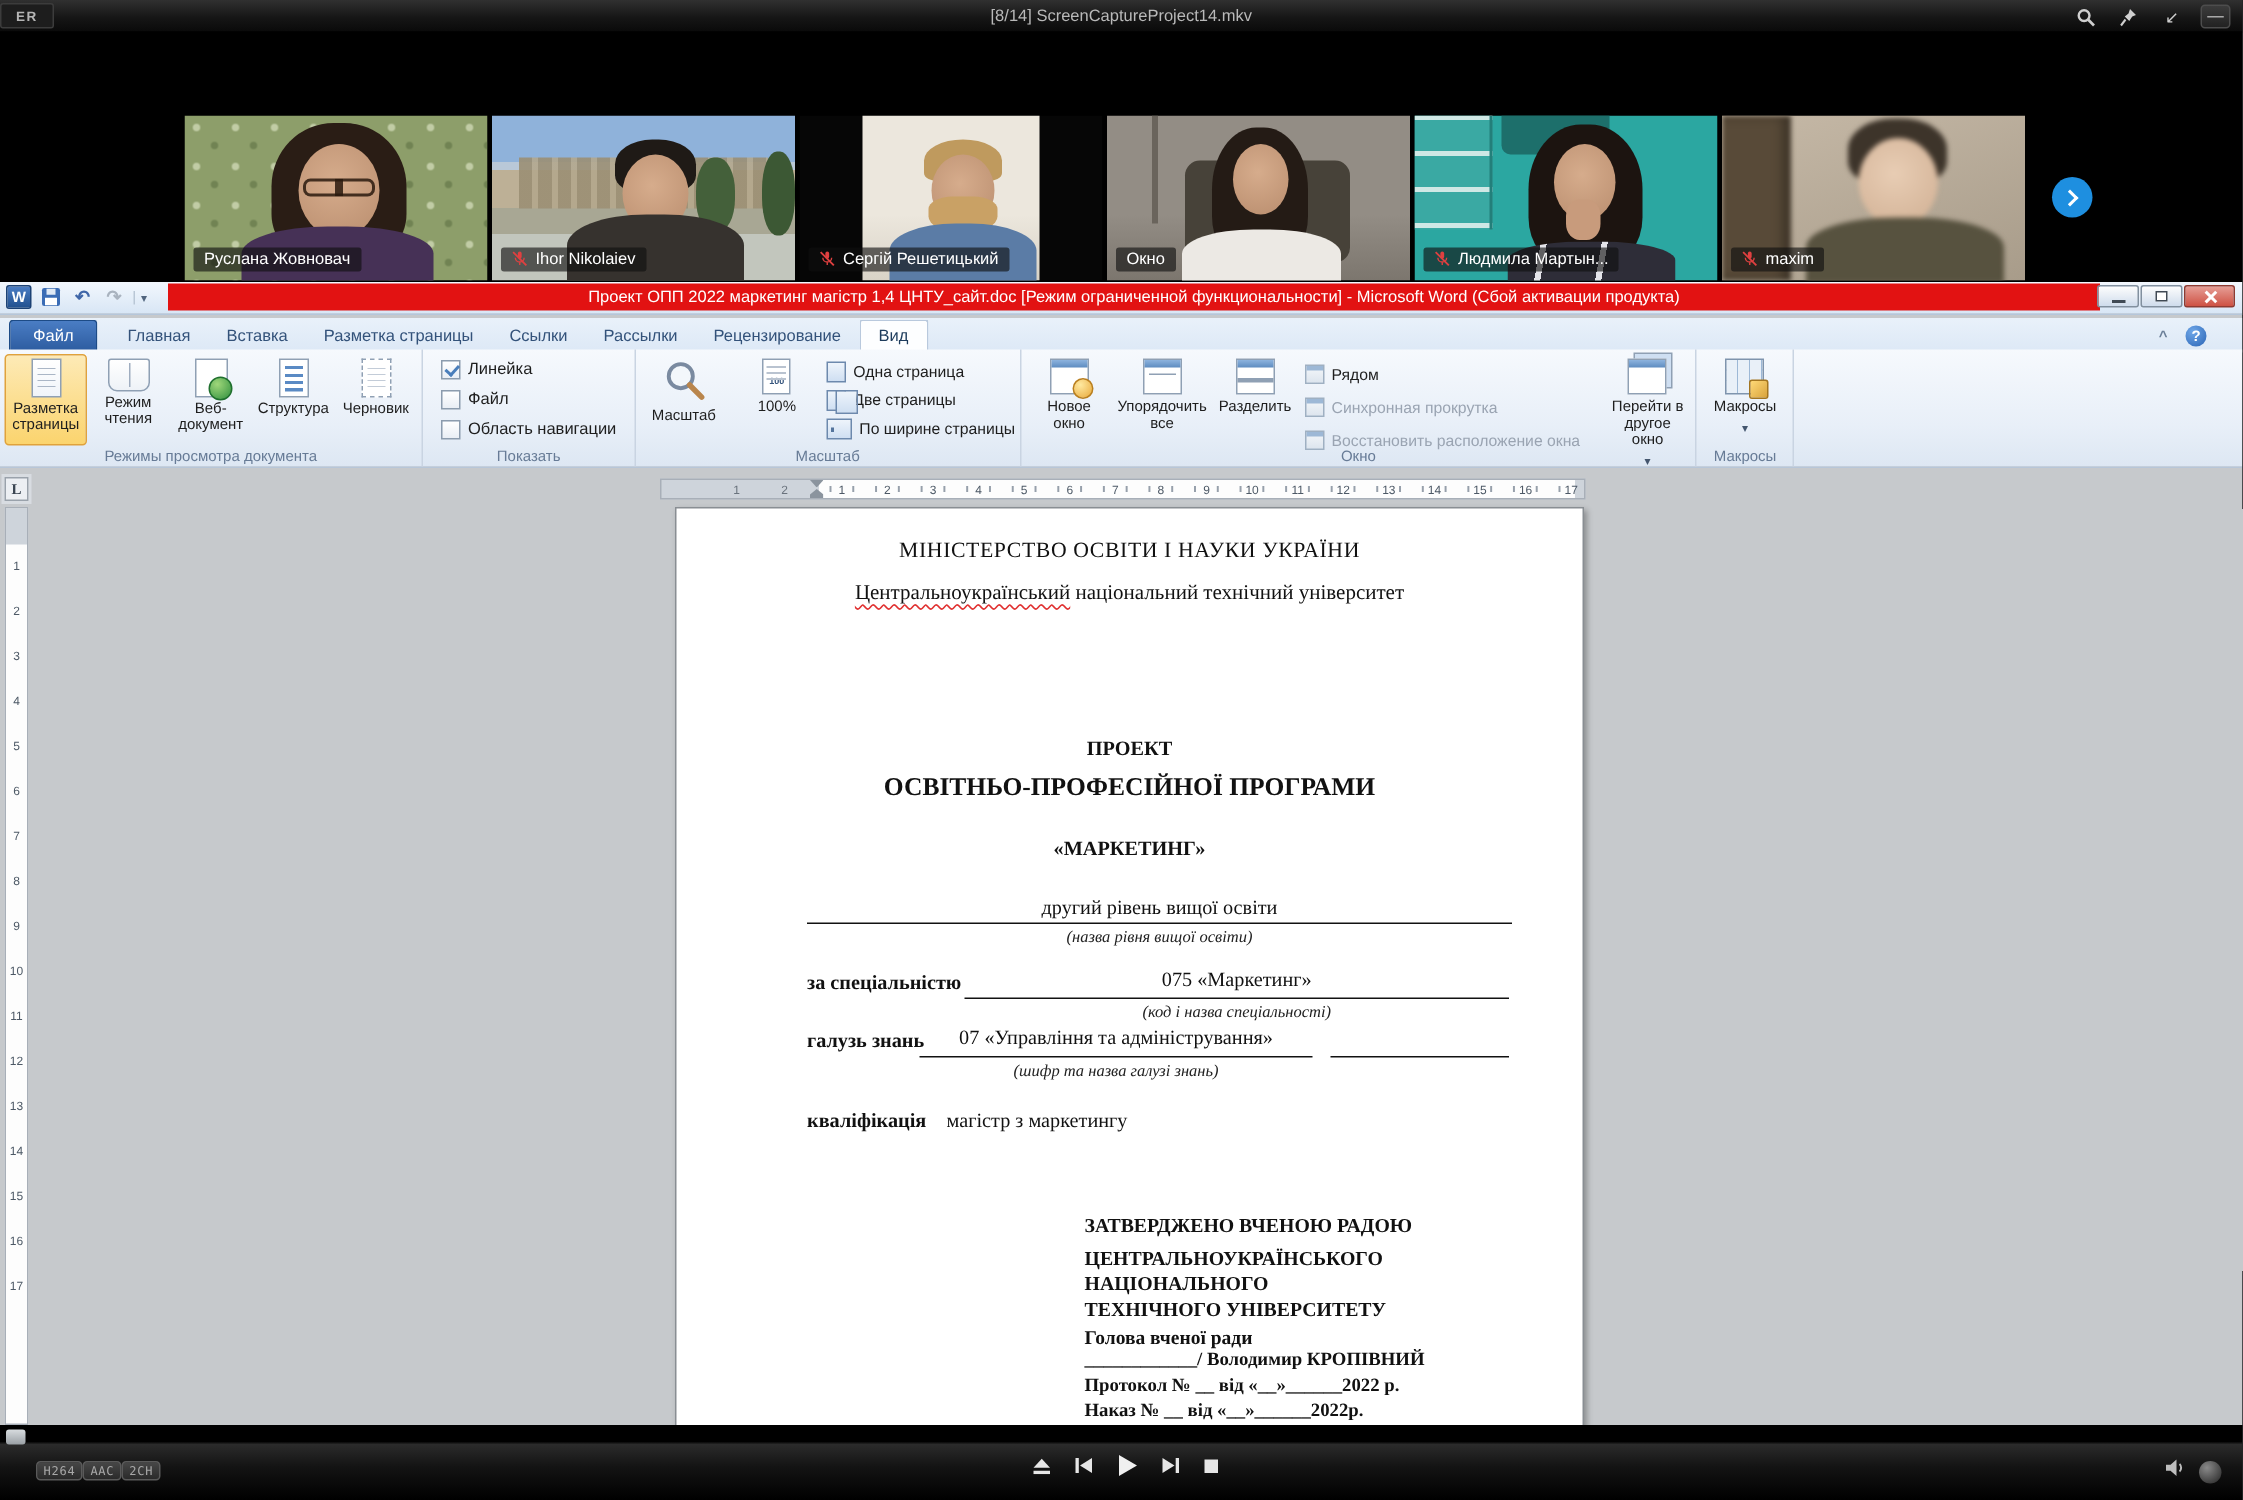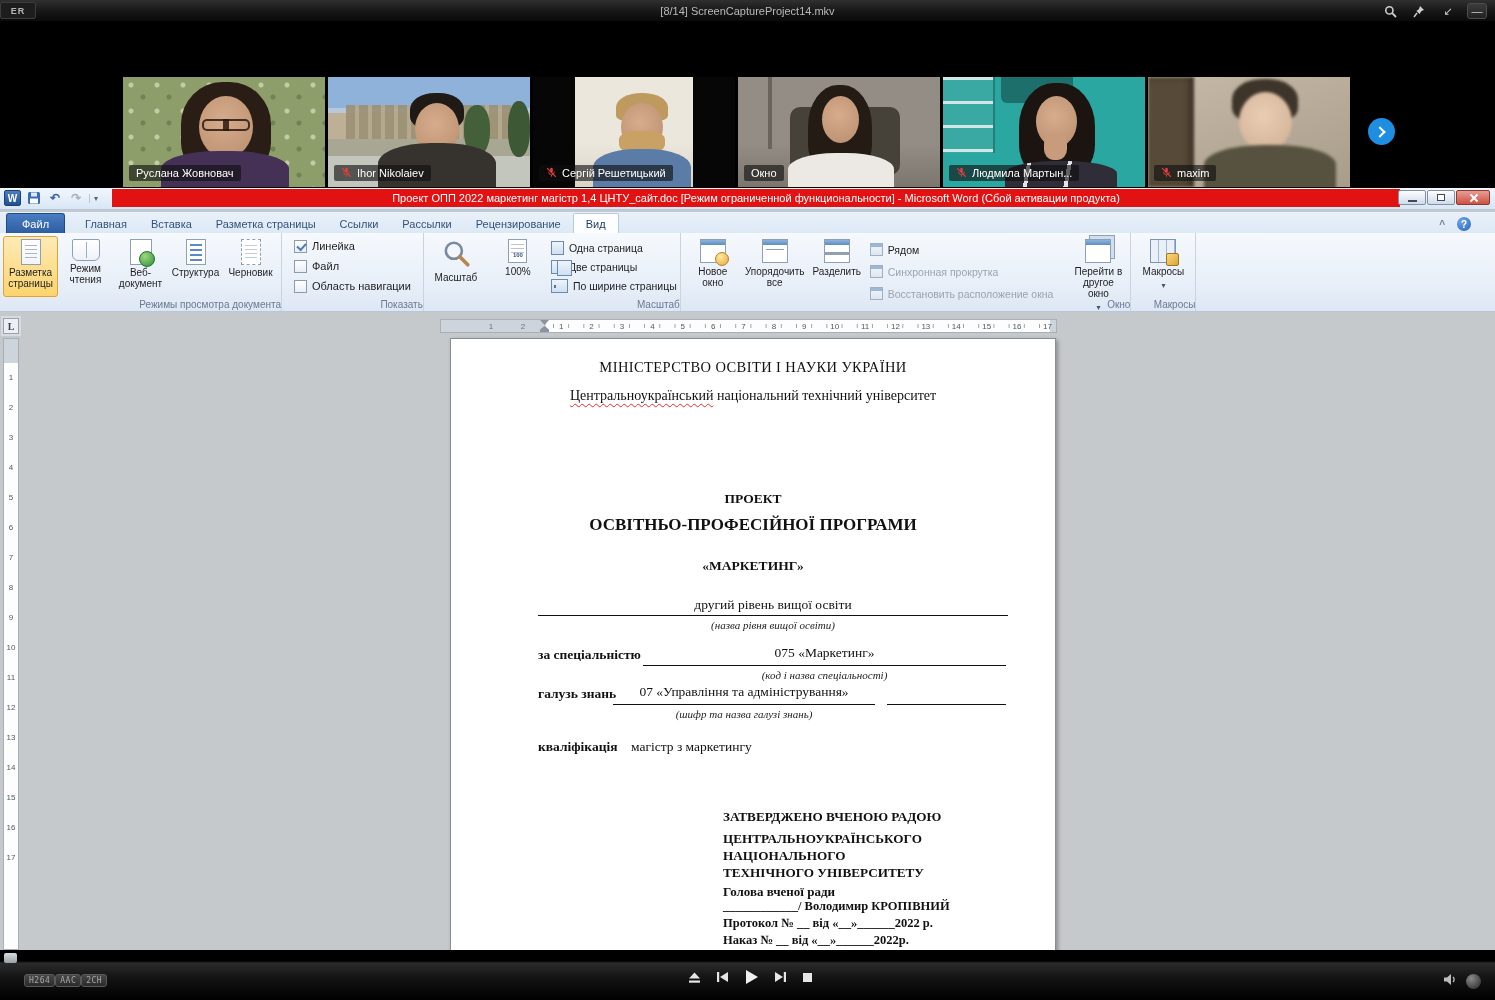--- a/index.html
+++ b/index.html
@@ -94,21 +94,21 @@
   .tab{font-size:11px;color:#33527a;padding:4px 12px 5px;white-space:nowrap}
   .tab.file{background:linear-gradient(#4a7dc4,#2b5a9e);color:#fff;border-radius:3px 3px 0 0;padding:4px 15px 5px;margin-right:8px;border:1px solid #1d4higha}
   .tab.file{border:1px solid #1d4b86;border-bottom:none}
   .tab.active{background:#fdfeff;border:1px solid #b9c9dd;border-bottom:1px solid #fdfeff;border-radius:2px 2px 0 0;color:#1e3c5c;margin-bottom:-1px}
   .tabicons{position:absolute;right:24px;top:5px;display:flex;gap:12px;align-items:center}
   .collapse{color:#6b7f98;font-size:10px;font-weight:bold}
   .helpicon{width:14px;height:14px;border-radius:50%;background:radial-gradient(circle at 35% 30%,#6fa7e8,#2a64b5);color:#fff;font-size:10px;font-weight:bold;display:flex;align-items:center;justify-content:center}
 
   .ribbon{position:absolute;top:45px;left:0;right:0;height:79px;background:linear-gradient(#f6f9fd,#e8eff8 65%,#dde7f3);border-bottom:1px solid #b7c6d8;display:flex}
   .group{position:relative;height:100%;border-right:1px solid #c9d4e2;padding:3px 3px 14px}
-  .glabel{position:absolute;bottom:1px;left:0;right:0;text-align:right;font-size:10px;color:#677b96;white-space:nowrap}
+  .glabel{position:absolute;bottom:1px;left:0;right:0;text-align:center;font-size:10px;color:#677b96;white-space:nowrap}
   .bigbtn{display:flex;flex-direction:column;align-items:center;justify-content:flex-start;gap:3px;padding:3px 4px;font-size:10px;line-height:11px;text-align:center;color:#1e1e1e;width:58px}
   .vbtn{width:55px;display:flex;flex-direction:column;align-items:center;gap:2px;padding-top:3px;font-size:10px;color:#1e1e1e;text-align:center;line-height:11px}
   .vbtn.sel{background:linear-gradient(#fdeab6,#fbd46e);border:1px solid #e0a23c;border-radius:3px;padding-top:2px}
   .vbtns{display:flex;height:100%}
   .cbrow{display:flex;align-items:center;gap:5px;height:20px;font-size:11px;color:#1e1e1e;padding:0 9px;white-space:nowrap}
   .cb{width:13px;height:13px;border:1px solid #8c9cae;background:linear-gradient(#fff,#e9eef5);position:relative;flex:0 0 auto}
   .cb.on::after{content:"";position:absolute;left:2px;top:2px;width:7px;height:4px;border-left:2px solid #4a7ebb;border-bottom:2px solid #4a7ebb;transform:rotate(-48deg)}
   .srow{display:flex;gap:5px;font-size:10.5px;align-items:center;height:19px;color:#1e1e1e;white-space:nowrap}
   .srow.dis{color:#9aa4b2}
   .zoomwrap,.winwrap{display:flex;gap:4px}

